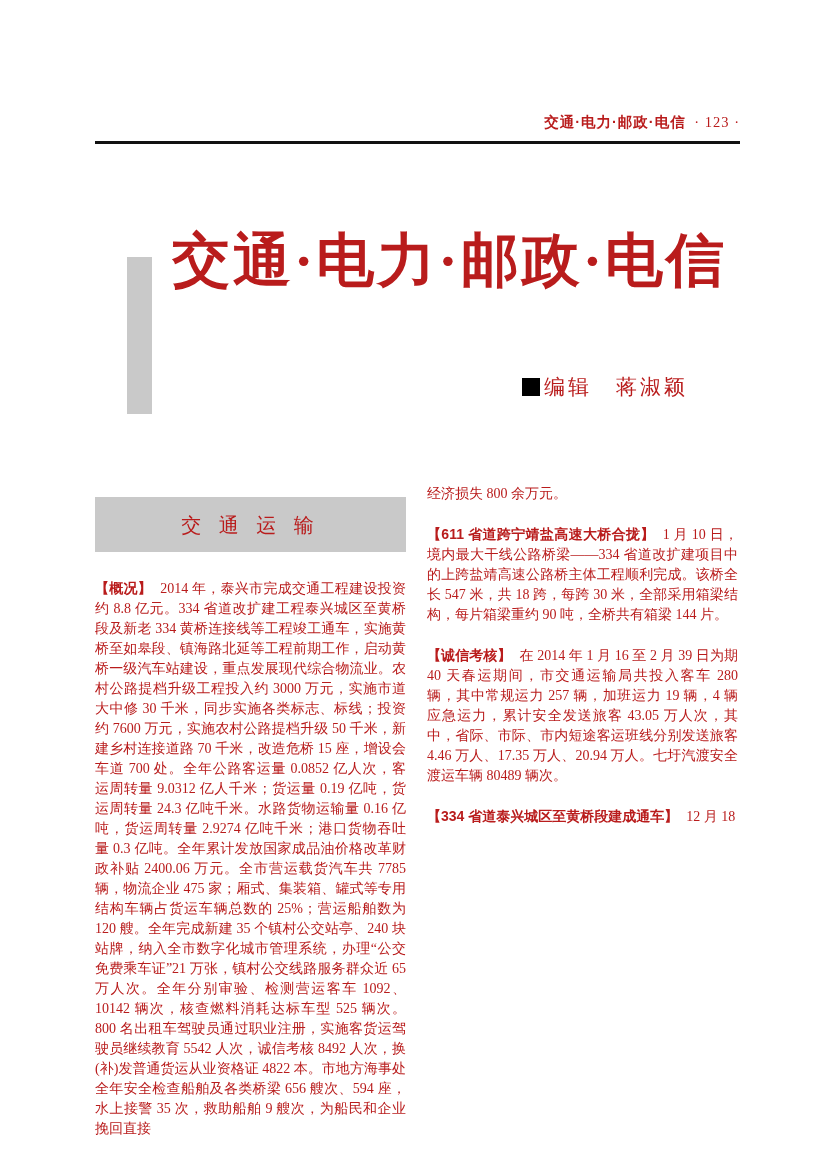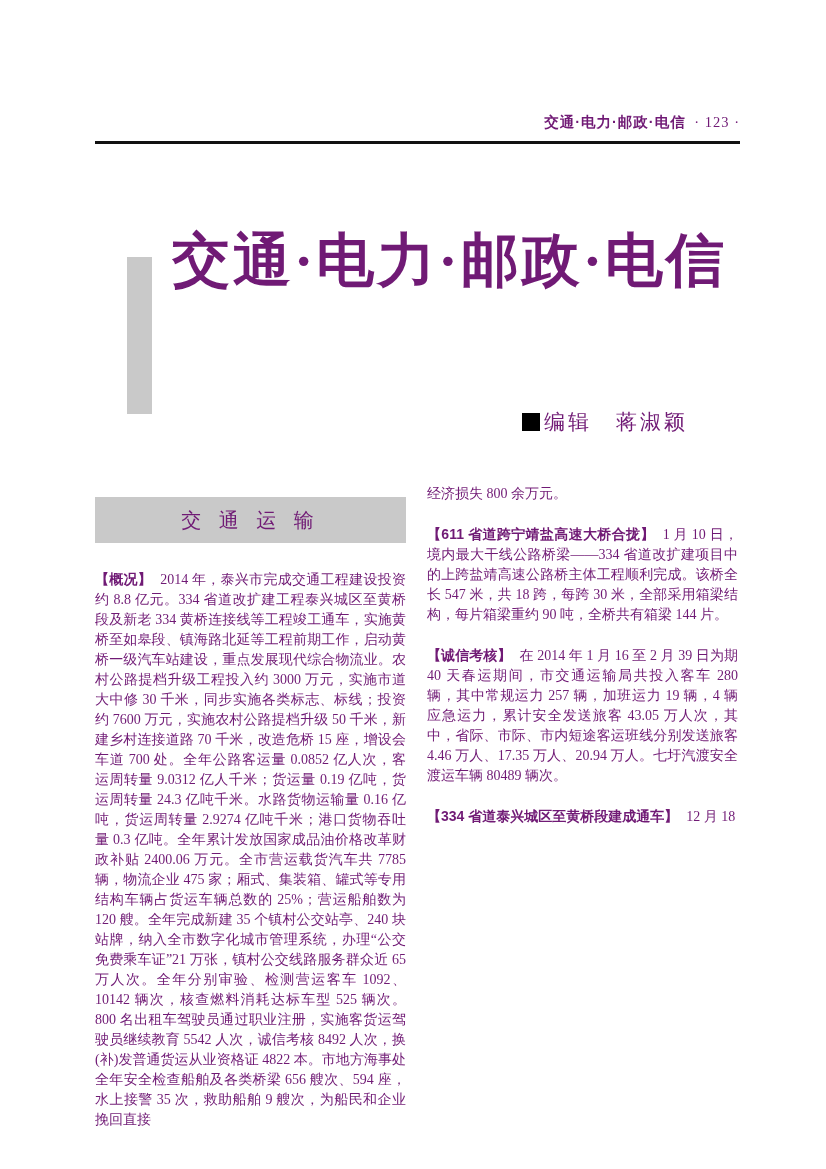--- a/index.html
+++ b/index.html
@@ -7,21 +7,21 @@
     padding: 0;
     background: #e8e8e8;
   }
   .page {
     position: relative;
     width: 826px;
     height: 1169px;
     margin: 0 auto;
     background: #ffffff;
     overflow: hidden;
-    color: #701a75;
+    color: #b91c1c;
     font-family: "Liberation Serif", "DejaVu Serif", serif;
   }
 
   
   .running-header {
     position: absolute;
     top: 113px;
     left: 95px;
     width: 645px;
     text-align: right;
@@ -63,21 +63,21 @@
     font-size: 58px;
     line-height: 1.2;
     font-weight: 900;
     letter-spacing: 3px;
     font-family: "Liberation Serif", "DejaVu Serif", serif;
     white-space: nowrap;
   }
   .editor-line {
     position: absolute;
     left: 522px;
-    top: 408px;
+    top: 373px;
     font-size: 21px;
     letter-spacing: 3px;
     white-space: nowrap;
   }
   .editor-square {
     display: inline-block;
     width: 18px;
     height: 18px;
     background: #000;
     margin-right: 4px;
@@ -91,21 +91,21 @@
     width: 311px;
     font-size: 14px;
     line-height: 20px;
     text-align: justify;
   }
   .col-left  { left: 95px;  top: 497px; }
   .col-right { left: 427px; top: 484px; }
 
   .section-box {
     width: 100%;
-    height: 46px;
+    height: 55px;
     background: #c9c9c9;
     display: flex;
     align-items: center;
     justify-content: center;
     font-family: "Liberation Sans", "DejaVu Sans", sans-serif;
     font-size: 20px;
     letter-spacing: 6px;
     margin-bottom: 26px;
   }
 

